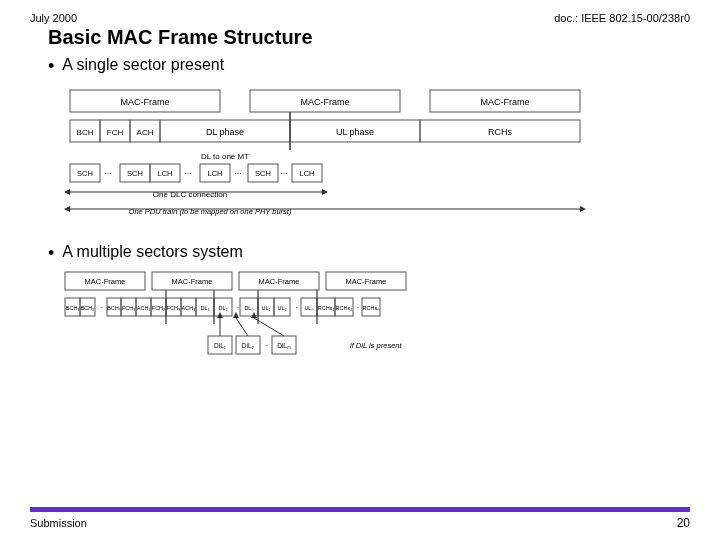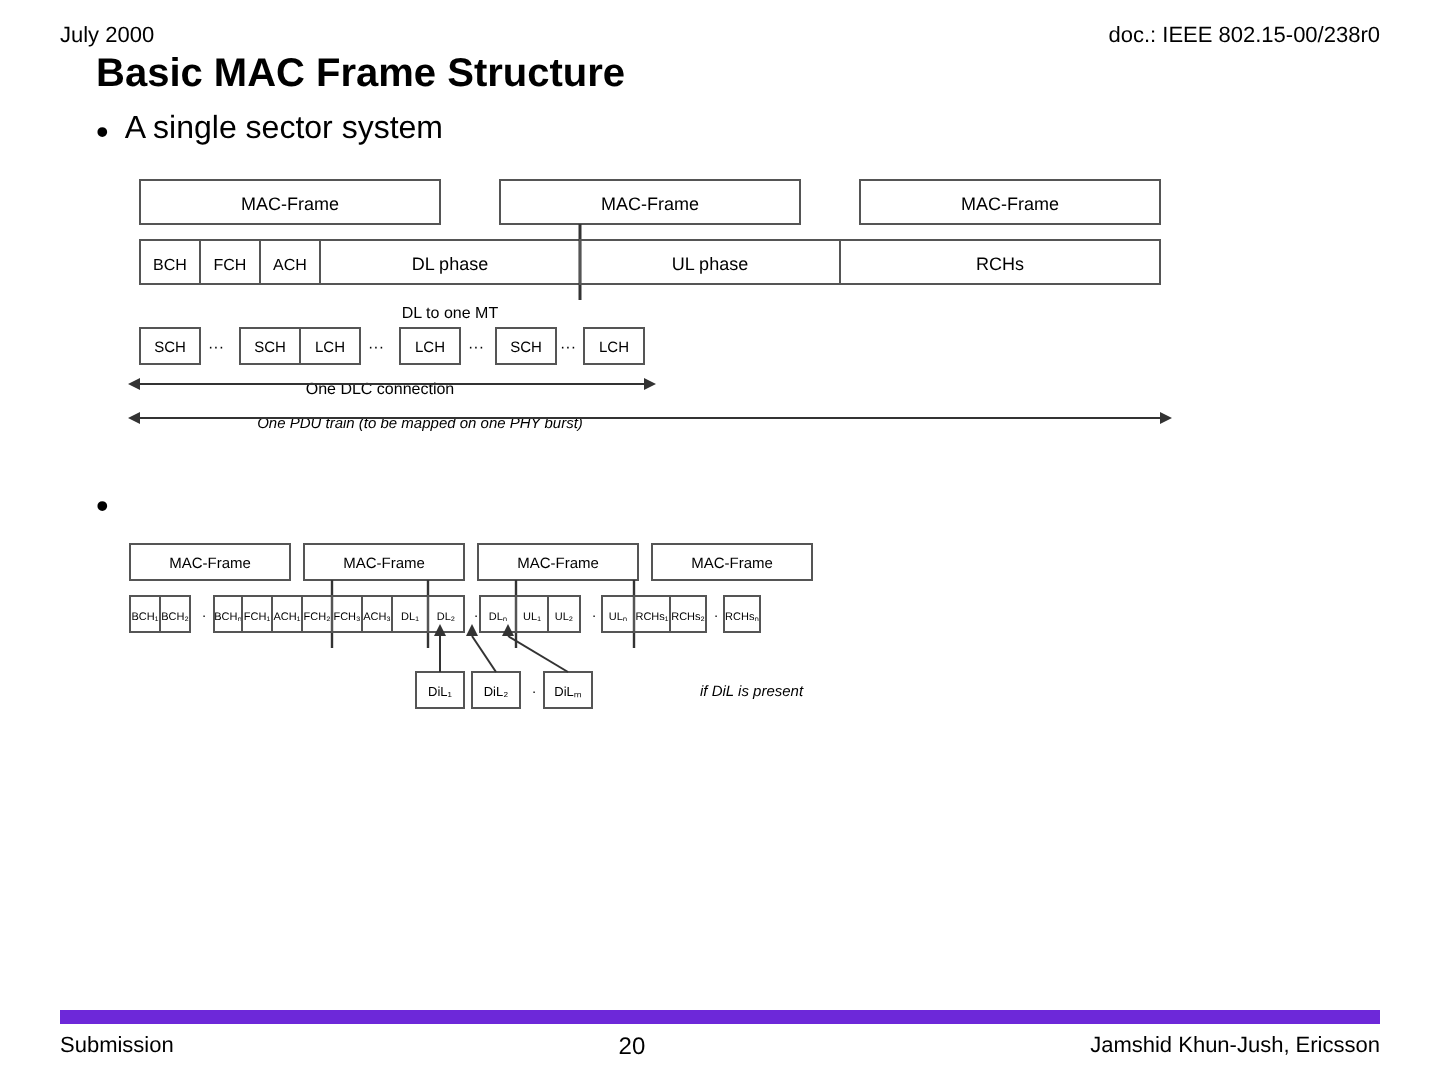--- a/index.html
+++ b/index.html
@@ -68,21 +68,21 @@
     }
 
     .footer-row {
       display: flex;
       justify-content: space-between;
       align-items: center;
       position: absolute;
       bottom: 10px;
       left: 30px;
       right: 30px;
-      border-top: 7px solid #6d28d9;
+      border-top: 5px solid #6d28d9;
       padding-top: 4px;
       margin-top: 44px;
     }
 
     .footer-left, .footer-right {
       font-size: 11px;
       color: #000;
     }
 
     .footer-center {
@@ -97,21 +97,21 @@
 
   <div class="header-row">
     <span class="date-label">July 2000</span>
     <span class="doc-ref">doc.: IEEE 802.15-00/238r0</span>
   </div>
 
   <div class="slide-title">Basic MAC Frame Structure</div>
 
   <div class="bullet-item">
     <span class="bullet-dot">•</span>
-    <span>A single sector system</span>
+    <span>A single sector present</span>
   </div>
 
   <div style="margin-left: 30px; margin-bottom: 6px;">
     <svg class="diagram-svg" width="560" height="155">
 
       <rect x="10" y="8" width="150" height="22" fill="none" stroke="#555" stroke-width="1"></rect>
       <text x="85" y="23" text-anchor="middle" font-size="9" font-family="Arial">MAC-Frame</text>
 
       <rect x="190" y="8" width="150" height="22" fill="none" stroke="#555" stroke-width="1"></rect>
       <text x="265" y="23" text-anchor="middle" font-size="9" font-family="Arial">MAC-Frame</text>
@@ -177,20 +177,21 @@
 
       <line x1="10" y1="127" x2="520" y2="127" stroke="#333" stroke-width="1"></line>
       <polygon points="10,124 10,130 4,127" fill="#333"></polygon>
       <polygon points="520,124 520,130 526,127" fill="#333"></polygon>
 
     </svg>
   </div>
 
   <div class="bullet-item">
     <span class="bullet-dot">•</span>
+    <span>A multiple sectors system</span>
   </div>
 
   <div style="margin-left: 30px; margin-bottom: 6px;">
     <svg class="diagram-svg" width="560" height="115">
 
       <rect x="5" y="4" width="80" height="18" fill="none" stroke="#555" stroke-width="1"></rect>
       <text x="45" y="16" text-anchor="middle" font-size="7.5" font-family="Arial">MAC-Frame</text>
 
       <rect x="92" y="4" width="80" height="18" fill="none" stroke="#555" stroke-width="1"></rect>
       <text x="132" y="16" text-anchor="middle" font-size="7.5" font-family="Arial">MAC-Frame</text>
@@ -289,16 +290,15 @@
       <polygon points="191,50 197,50 194,44" fill="#333"></polygon>
 
       <text x="290" y="80" text-anchor="start" font-size="7.5" font-family="Arial" font-style="italic">if DiL is present</text>
 
     </svg>
   </div>
 
   <div class="footer-row">
     <span class="footer-left">Submission</span>
     <span class="footer-center">20</span>
-    <span class="footer-right">Jamshid Khun-Jush, Ericsson</span>
   </div>
 
 </div>
 
 </body></html>

